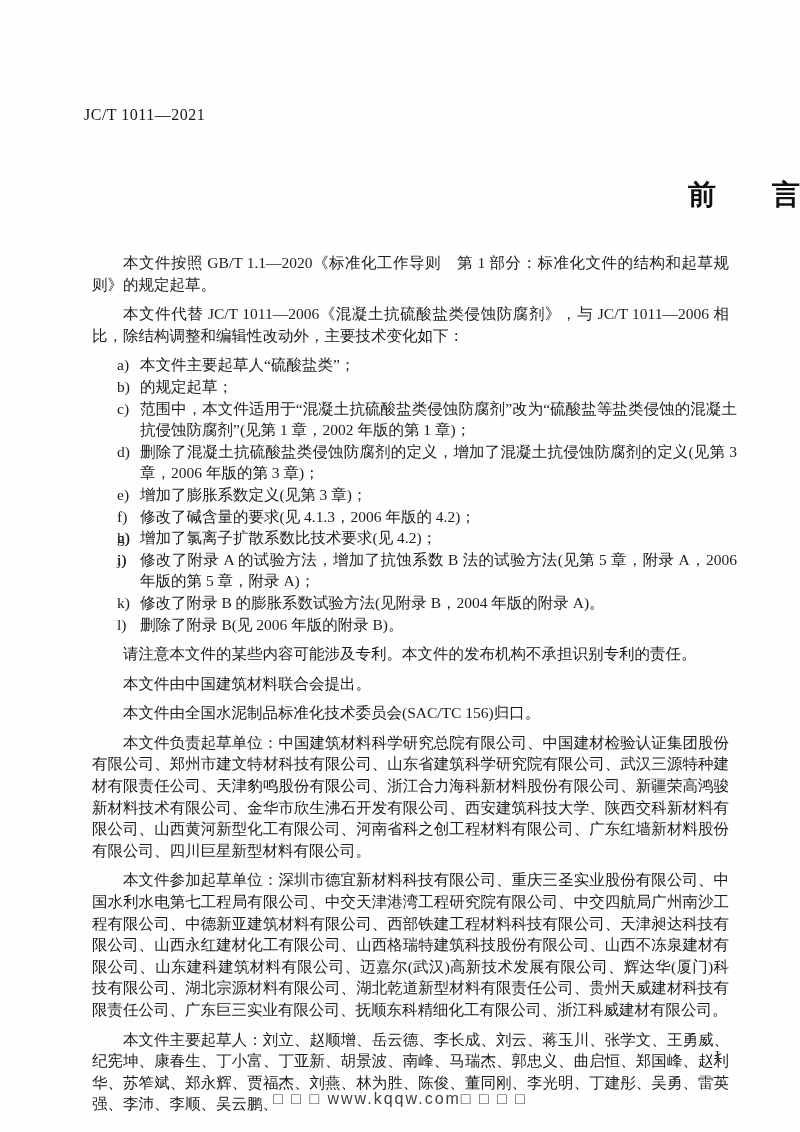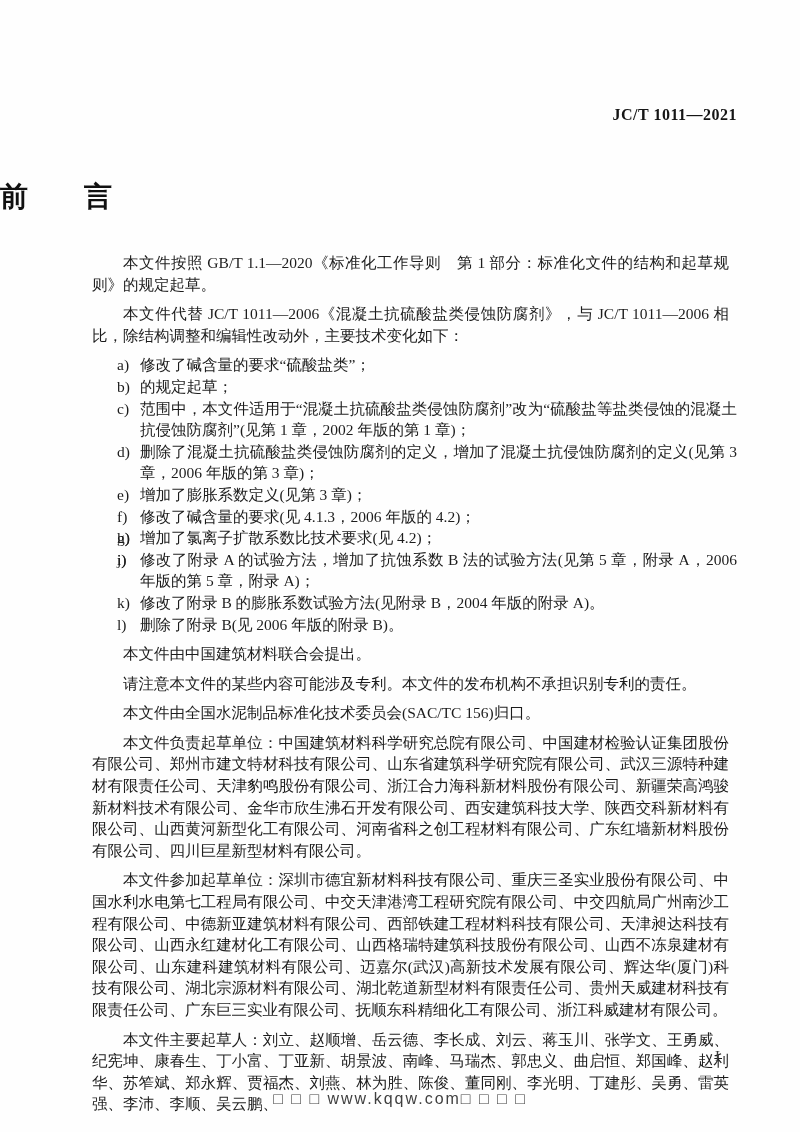--- a/index.html
+++ b/index.html
@@ -11,32 +11,32 @@
     position: relative;
     width: 800px;
     height: 1132px;
     background: #fefefe;
     overflow: hidden;
     color: #1c1c1c;
     font-family: "Liberation Serif", serif;
   }
   .header {
     padding: 106px 63px 0 84px;
-    text-align: right;
+    text-align: left;
     font-family: "Liberation Serif", serif;
-    font-weight: bold;
+    font-weight: normal;
     font-size: 16px;
     line-height: 18px;
     letter-spacing: 0.5px;
     color: #151515;
   }
   .title {
     margin: 56px 0 38px 0;
-    text-align: left;
-    font-family: Liberation Sans, sans-serif;
+    text-align: right;
+    font-family: Liberation Mono, monospace;
     font-weight: bold;
     font-size: 28px;
     line-height: 34px;
     color: #111;
   }
   .body-text {
     padding: 0 63px 0 84px;
     font-size: 15.5px;
     line-height: 21.6px;
     text-align: justify;
@@ -92,21 +92,21 @@
   <h1 class="title">前　　言</h1>
 
   <div class="body-text">
 
     <p class="para">本文件按照 GB/T 1.1—2020《标准化工作导则　第 1 部分：标准化文件的结构和起草规则》的规定起草。</p>
     <p class="para">本文件代替 JC/T 1011—2006《混凝土抗硫酸盐类侵蚀防腐剂》，与 JC/T 1011—2006 相比，除结构调整和编辑性改动外，主要技术变化如下：</p>
 
     <ul class="changes">
       <li class="change">
         <span class="label">a)</span>
-        <span class="text">修改了碱含量的要求“硫酸盐类”；</span>
+        <span class="text">本文件主要起草人“硫酸盐类”；</span>
       </li>
       <li class="change">
         <span class="label">b)</span>
         <span class="text">的规定起草；</span>
       </li>
       <li class="change">
         <span class="label">c)</span>
         <span class="text">范围中，本文件适用于“混凝土抗硫酸盐类侵蚀防腐剂”改为“硫酸盐等盐类侵蚀的混凝土抗侵蚀防腐剂”(见第 1 章，2002 年版的第 1 章)；</span>
       </li>
       <li class="change">
@@ -138,22 +138,22 @@
       <li class="change">
         <span class="label">k)</span>
         <span class="text">修改了附录 B 的膨胀系数试验方法(见附录 B，2004 年版的附录 A)。</span>
       </li>
       <li class="change">
         <span class="label">l)</span>
         <span class="text">删除了附录 B(见 2006 年版的附录 B)。</span>
       </li>
     </ul>
 
+    <p class="para">请注意本文件的某些内容可能涉及专利。本文件的发布机构不承担识别专利的责任。</p>
     <p class="para">本文件由中国建筑材料联合会提出。</p>
-    <p class="para">请注意本文件的某些内容可能涉及专利。本文件的发布机构不承担识别专利的责任。</p>
     <p class="para">本文件由全国水泥制品标准化技术委员会(SAC/TC 156)归口。</p>
     <p class="para">本文件负责起草单位：中国建筑材料科学研究总院有限公司、中国建材检验认证集团股份有限公司、郑州市建文特材科技有限公司、山东省建筑科学研究院有限公司、武汉三源特种建材有限责任公司、天津豹鸣股份有限公司、浙江合力海科新材料股份有限公司、新疆荣高鸿骏新材料技术有限公司、金华市欣生沸石开发有限公司、西安建筑科技大学、陕西交科新材料有限公司、山西黄河新型化工有限公司、河南省科之创工程材料有限公司、广东红墙新材料股份有限公司、四川巨星新型材料有限公司。</p>
     <p class="para">本文件参加起草单位：深圳市德宜新材料科技有限公司、重庆三圣实业股份有限公司、中国水利水电第七工程局有限公司、中交天津港湾工程研究院有限公司、中交四航局广州南沙工程有限公司、中德新亚建筑材料有限公司、西部铁建工程材料科技有限公司、天津昶达科技有限公司、山西永红建材化工有限公司、山西格瑞特建筑科技股份有限公司、山西不冻泉建材有限公司、山东建科建筑材料有限公司、迈嘉尔(武汉)高新技术发展有限公司、辉达华(厦门)科技有限公司、湖北宗源材料有限公司、湖北乾道新型材料有限责任公司、贵州天威建材科技有限责任公司、广东巨三实业有限公司、抚顺东科精细化工有限公司、浙江科威建材有限公司。</p>
     <p class="para">本文件主要起草人：刘立、赵顺增、岳云德、李长成、刘云、蒋玉川、张学文、王勇威、纪宪坤、康春生、丁小富、丁亚新、胡景波、南峰、马瑞杰、郭忠义、曲启恒、郑国峰、赵利华、苏笮斌、郑永辉、贾福杰、刘燕、林为胜、陈俊、董同刚、李光明、丁建彤、吴勇、雷英强、李沛、李顺、吴云鹏、</p>
 
   </div>
 
   <div class="page-number">I</div>
 
   <div class="watermark">□ □ □  www.kqqw.com□ □ □ □</div>

